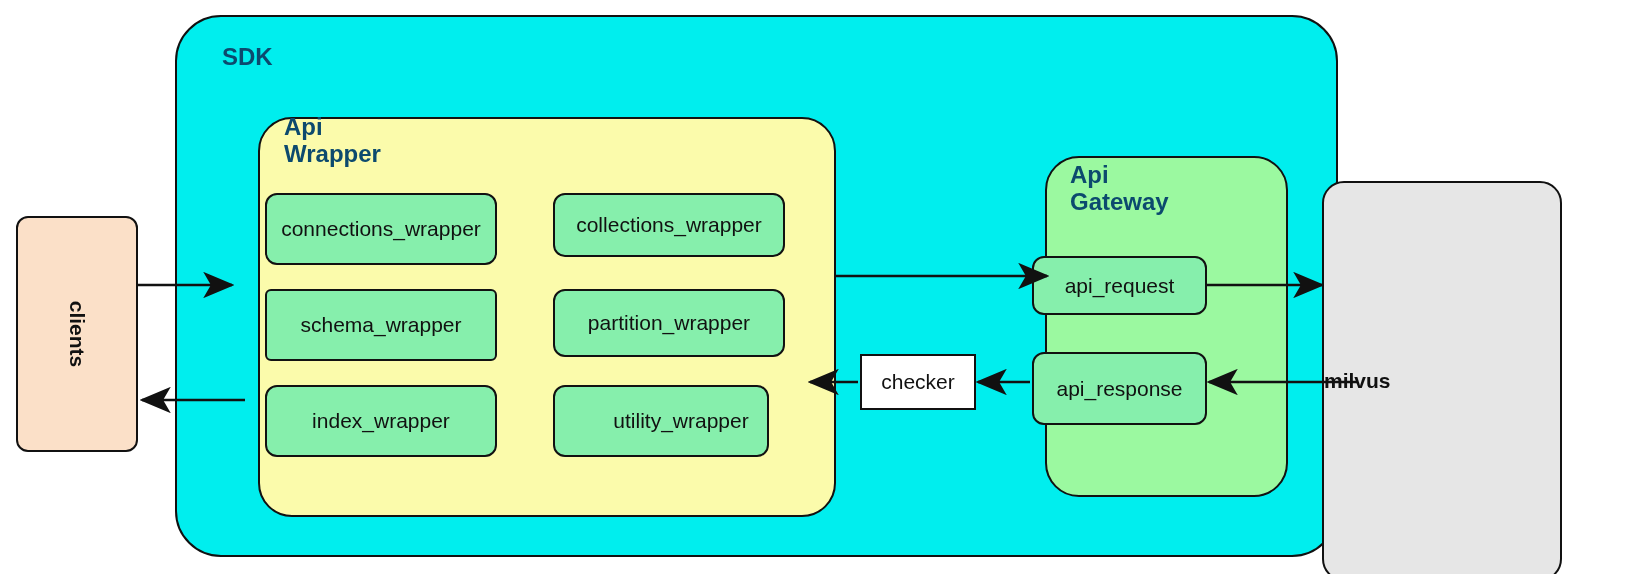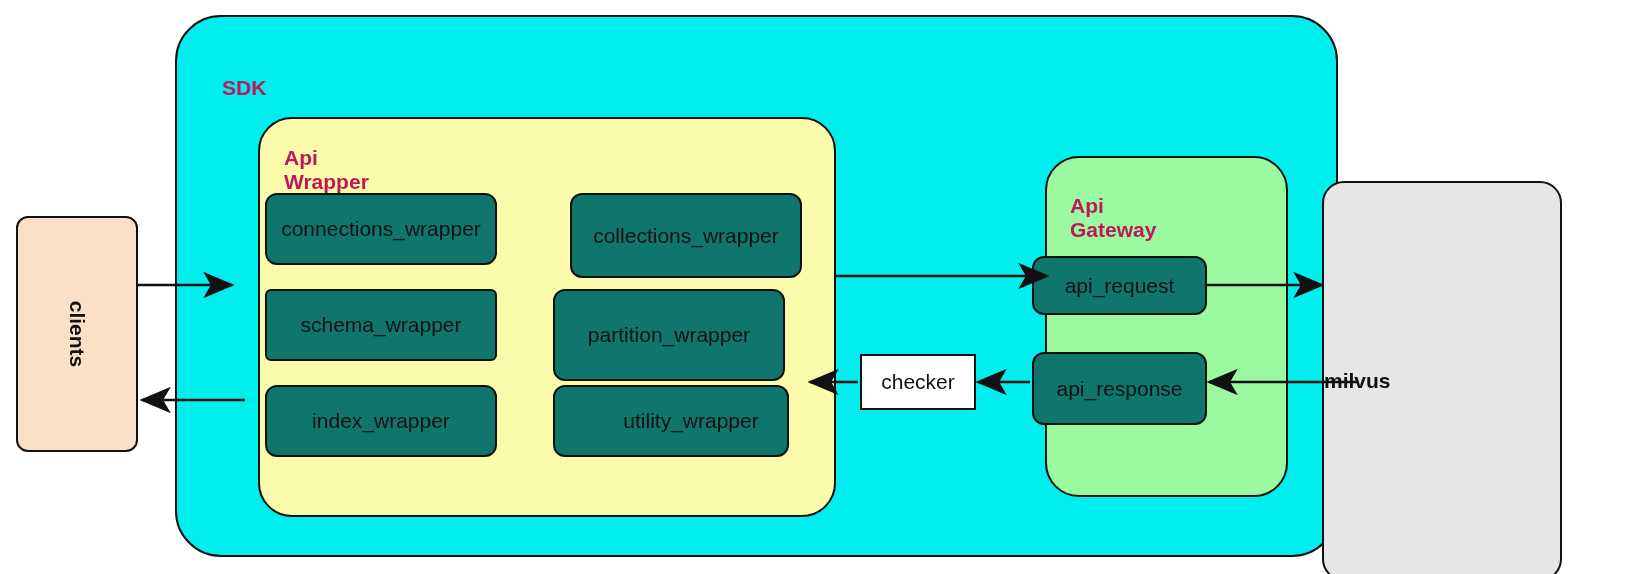--- a/index.html
+++ b/index.html
@@ -1,43 +1,43 @@
 <!DOCTYPE html>
 <html><head>
 <meta charset="utf-8">
 <style>
   html,body{margin:0;padding:0;background:#ffffff;}
   body{font-family:"Liberation Sans",sans-serif;}
   #canvas{position:relative;width:1634px;height:574px;background:#ffffff;overflow:hidden;}
 
   .node{position:absolute;box-sizing:border-box;border:2px solid #111111;display:flex;}
-  .grp-label{position:absolute;font-weight:bold;font-size:21px;color:#be185d;line-height:1.12;white-space:pre-line;margin-top:32px;}
+  .grp-label{position:absolute;font-weight:bold;font-size:24px;color:#0c4a6e;line-height:1.12;white-space:pre-line;}
 
   
   #sdk-box{left:175px;top:15px;width:1163px;height:542px;background:#00eeee;border-radius:46px;}
   #sdk-title{left:222px;top:44px;}
 
   
   #apiwrapper-box{left:258px;top:117px;width:578px;height:400px;background:#fbfbab;border-radius:34px;}
   #apiwrapper-title{left:284px;top:114px;}
 
   
   #apigateway-box{left:1045px;top:156px;width:243px;height:341px;background:#9bf9a0;border-radius:34px;}
   #apigateway-title{left:1070px;top:162px;}
 
   
-  .leaf{background:#0f766e;border-radius:12px;align-items:center;justify-content:center;
+  .leaf{background:#86efac;border-radius:12px;align-items:center;justify-content:center;
         font-size:21px;color:#111111;text-align:center;}
 
   #connections_wrapper{left:265px;top:193px;width:232px;height:72px;}
   #schema_wrapper    {left:265px;top:289px;width:232px;height:72px;border-radius:6px;}
   #index_wrapper     {left:265px;top:385px;width:232px;height:72px;}
-  #collections_wrapper{left:570px;top:193px;width:232px;height:85px;}
-  #partition_wrapper {left:553px;top:289px;width:232px;height:92px;}
-  #utility_wrapper   {left:553px;top:385px;width:236px;height:72px;padding-left:40px;}
+  #collections_wrapper{left:553px;top:193px;width:232px;height:64px;}
+  #partition_wrapper {left:553px;top:289px;width:232px;height:68px;}
+  #utility_wrapper   {left:553px;top:385px;width:216px;height:72px;padding-left:40px;}
 
   #api_request {left:1032px;top:256px;width:175px;height:59px;text-align:center;}
   #api_response{left:1032px;top:352px;width:175px;height:73px;}
 
   #checker{left:860px;top:354px;width:116px;height:56px;background:#ffffff;border-radius:0;
            align-items:center;justify-content:center;font-size:21px;color:#111111;}
 
   
   #clients-box{left:16px;top:216px;width:122px;height:236px;background:#fbe0c8;border-radius:12px;
                align-items:center;justify-content:center;}

